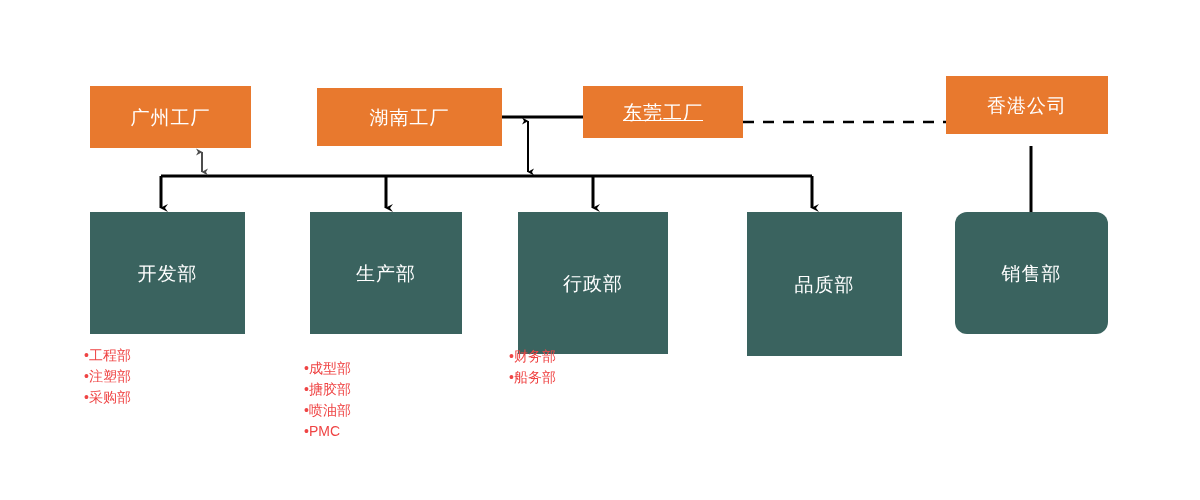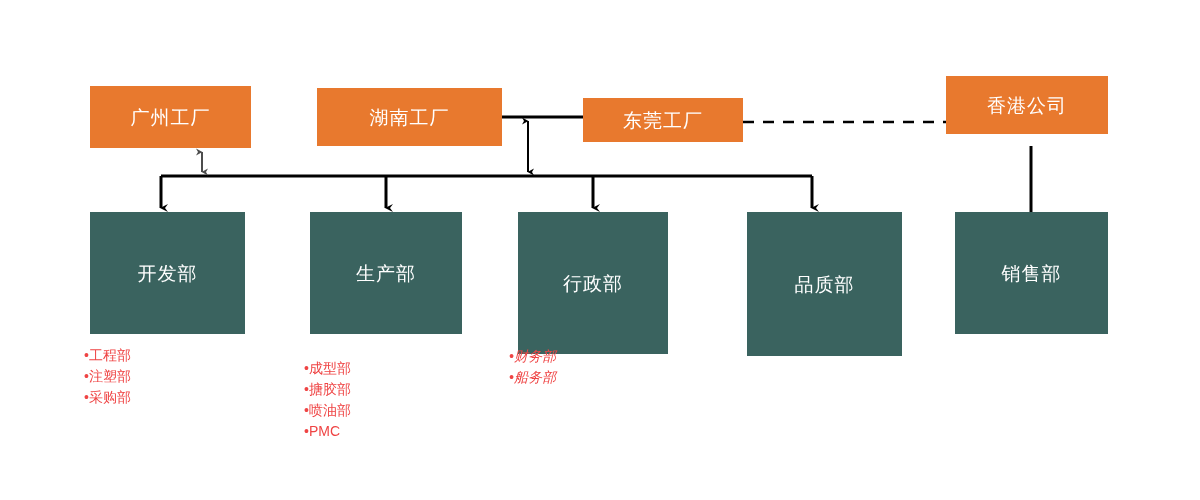--- a/index.html
+++ b/index.html
@@ -105,21 +105,21 @@
   </svg>
 
   <div class="node factory" style="left:90px; top:86px; width:161px; height:62px;">
     <span class="dept-label">广州工厂</span>
   </div>
 
   <div class="node factory" style="left:317px; top:88px; width:185px; height:58px;">
     <span class="dept-label">湖南工厂</span>
   </div>
 
-  <div class="node factory" style="left:583px; top:98px; width:160px; height:44px;">
+  <div class="node factory" style="left:583px; top:86px; width:160px; height:52px;text-decoration:underline;">
     <span class="dept-label">东莞工厂</span>
   </div>
 
   <div class="node factory" style="left:946px; top:76px; width:162px; height:58px;">
     <span class="dept-label">香港公司</span>
   </div>
 
   <div class="node dept" style="left:90px; top:212px; width:155px; height:122px;">
     <span class="dept-label">开发部</span>
   </div>
@@ -129,35 +129,35 @@
   </div>
 
   <div class="node dept" style="left:518px; top:212px; width:150px; height:142px;">
     <span class="dept-label">行政部</span>
   </div>
 
   <div class="node dept" style="left:747px; top:212px; width:155px; height:144px;">
     <span class="dept-label">品质部</span>
   </div>
 
-  <div class="node dept" style="left:955px; top:212px; width:153px; height:122px;">
+  <div class="node dept" style="left:955px; top:212px; width:153px; height:122px;border-radius:12px;">
     <span class="dept-label">销售部</span>
   </div>
 
   <div class="sublist" style="left:84px; top:345px;">
       <span class="bullet-row"><span class="dot">•</span><span>工程部</span></span>
       <span class="bullet-row"><span class="dot">•</span><span>注塑部</span></span>
       <span class="bullet-row"><span class="dot">•</span><span>采购部</span></span>
     </div>
 
   <div class="sublist" style="left:304px; top:358px;">
       <span class="bullet-row"><span class="dot">•</span><span>成型部</span></span>
       <span class="bullet-row"><span class="dot">•</span><span>搪胶部</span></span>
       <span class="bullet-row"><span class="dot">•</span><span>喷油部</span></span>
       <span class="bullet-row"><span class="dot">•</span><span>PMC</span></span>
     </div>
 
-  <div class="sublist" style="left:509px; top:346px;font-style:italic;">
+  <div class="sublist" style="left:509px; top:346px;">
       <span class="bullet-row"><span class="dot">•</span><span>财务部</span></span>
       <span class="bullet-row"><span class="dot">•</span><span>船务部</span></span>
     </div>
 
 </div>
 
 </body></html>

